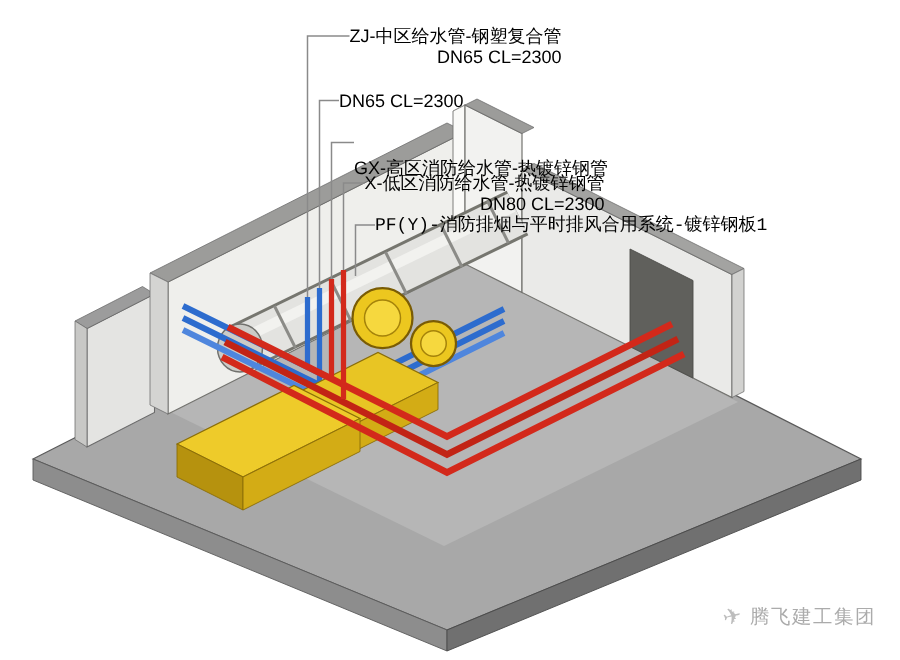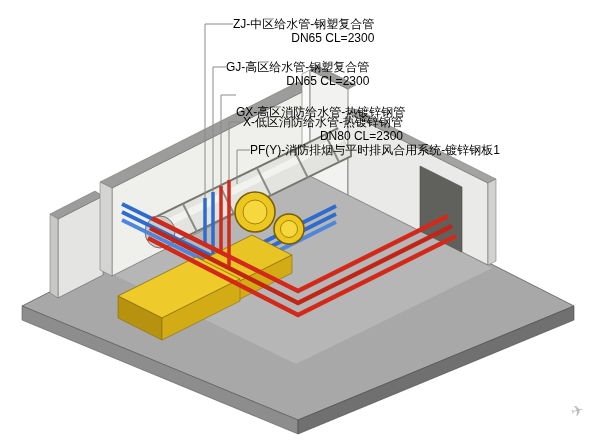--- a/index.html
+++ b/index.html
@@ -135,31 +135,31 @@
       <path d="M243,122 L229,122 L229,180"></path>
       <path d="M250,150 L237,150 L237,184"></path>
     </g>
   </svg>
 
   <div class="label-block" style="left:233px; top:17px;">
     <span class="name">ZJ-中区给水管-钢塑复合管</span>
     <span class="spec">DN65 CL=2300</span>
   </div>
   <div class="label-block" style="left:226px; top:60px;">
-    <span class="name">GJ-高区给水管-钢塑复合管</span>
     <span class="spec">DN65 CL=2300</span>
   </div>
   <div class="label-block" style="left:236px; top:105px;">
     <span class="name">GX-高区消防给水管-热镀锌钢管</span>
   </div>
   <div class="label-block" style="left:243px; top:115px;">
     <span class="name">X-低区消防给水管-热镀锌钢管</span>
     <span class="spec">DN80 CL=2300</span>
   </div>
-  <div class="label-block" style="left:250px; top:143px;">
+  <div class="label-block" style="left:250px; top:143px;font-family:Liberation Mono, monospace;">
     <span class="name">PF(Y)-消防排烟与平时排风合用系统-镀锌钢板1</span>
   </div>
 
   <div class="watermark">
     <span class="plane">✈</span>
+    <span>腾飞建工集团</span>
   </div>
 
 </div>
 
 </body></html>

